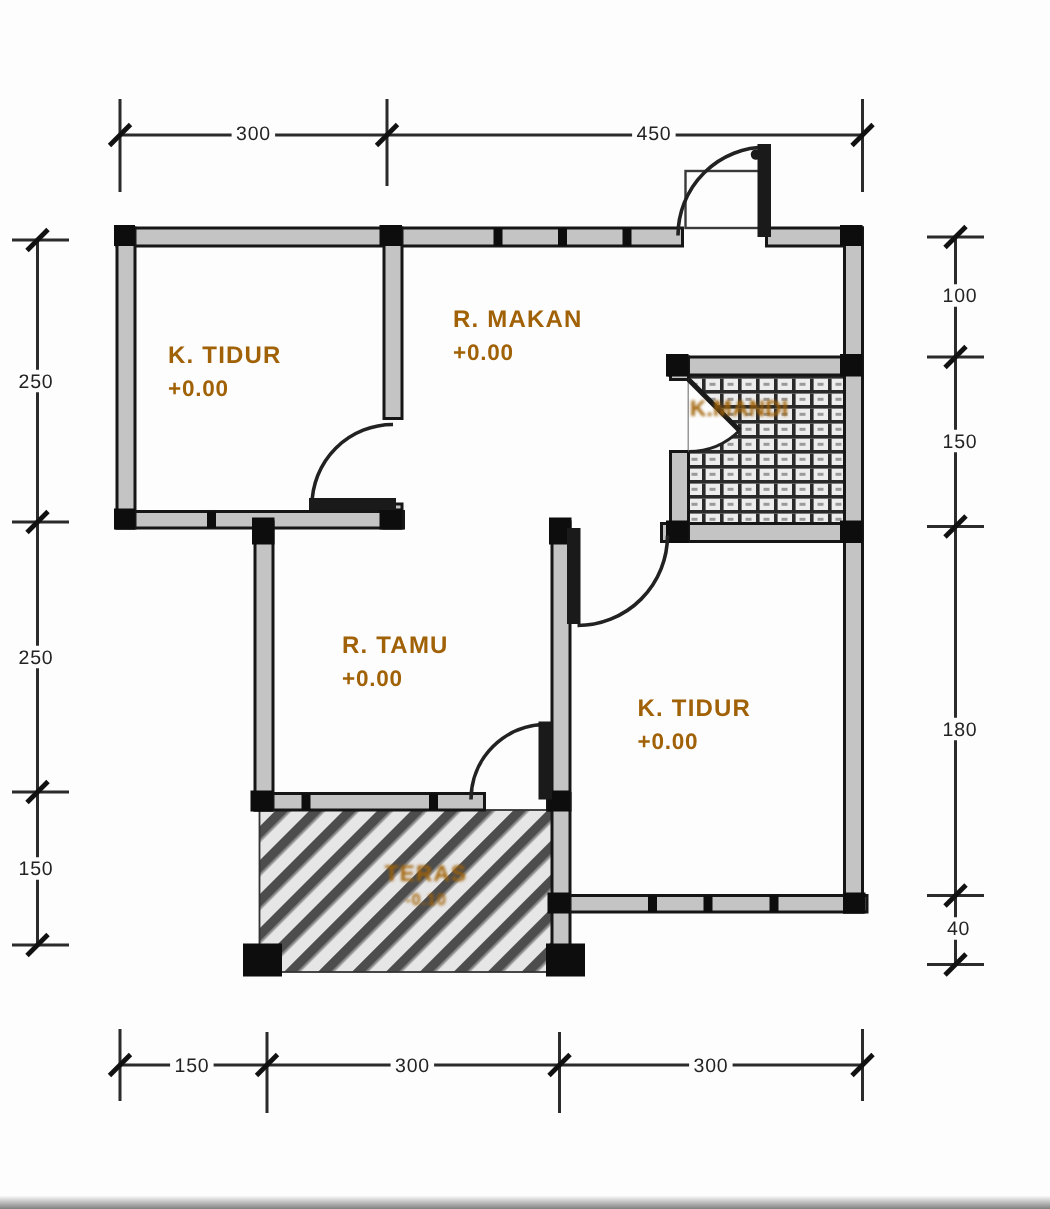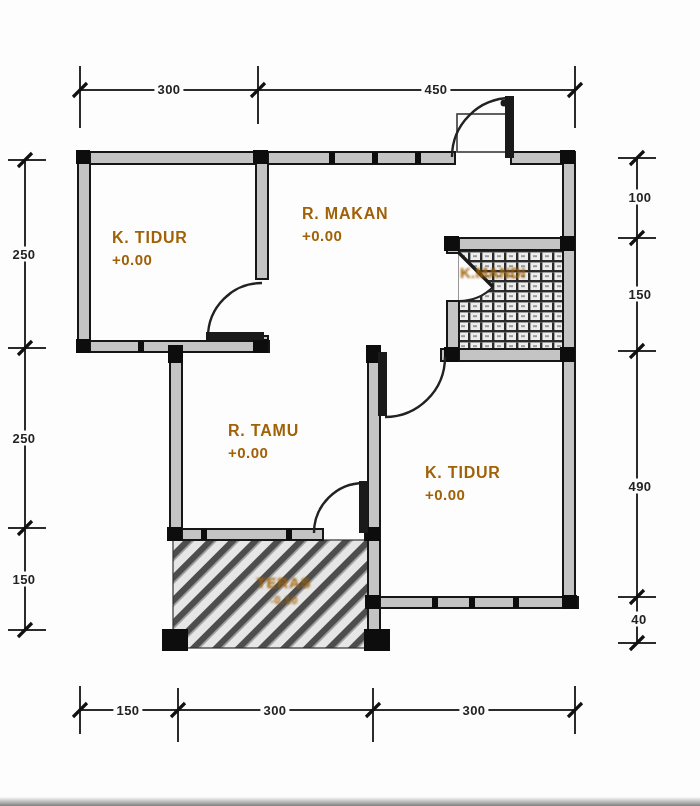--- a/index.html
+++ b/index.html
@@ -14,21 +14,21 @@
     letter-spacing:0.8px;white-space:nowrap;
   }
   .room-label .rname{font-size:16px;}
   .room-label .rlevel{font-size:15px;letter-spacing:0.5px;}
   .room-label.smudged{filter:blur(1.1px);}
   .room-label.centered{transform:translate(-50%,-50%);text-align:center;line-height:1.3;}
   .room-label.centered .rlevel{font-size:11px;}
   .dim-num{
     position:absolute;transform:translate(-50%,-50%);
     background:#fdfdfd;padding:0 3px;
-    font-size:13px;font-weight:bold;color:#232323;letter-spacing:0.5px;
+    font-size:13px;font-weight:normal;color:#232323;letter-spacing:0.5px;
   }
   .bottom-strip{
     position:absolute;left:0;bottom:0;width:700px;height:9px;
     background:linear-gradient(to bottom, rgba(150,150,150,0), rgba(45,45,45,0.6));
   }
 </style>
 </head>
 <body>
 
 <div class="stage">
@@ -192,21 +192,21 @@
 
   <span class="dim-num" style="left:169px;top:89px;">300</span>
   <span class="dim-num" style="left:436px;top:89px;">450</span>
 
   <span class="dim-num" style="left:24px;top:254px;">250</span>
   <span class="dim-num" style="left:24px;top:438px;">250</span>
   <span class="dim-num" style="left:24px;top:579px;">150</span>
 
   <span class="dim-num" style="left:640px;top:197px;text-align:center;">100</span>
   <span class="dim-num" style="left:640px;top:294px;">150</span>
-  <span class="dim-num" style="left:640px;top:486px;">490</span>
+  <span class="dim-num" style="left:640px;top:486px;">180</span>
   <span class="dim-num" style="left:639px;top:619px;">40</span>
 
   <span class="dim-num" style="left:128px;top:710px;">150</span>
   <span class="dim-num" style="left:275px;top:710px;">300</span>
   <span class="dim-num" style="left:474px;top:710px;">300</span>
 
   <div class="bottom-strip"></div>
 </div>
 
 </body></html>

